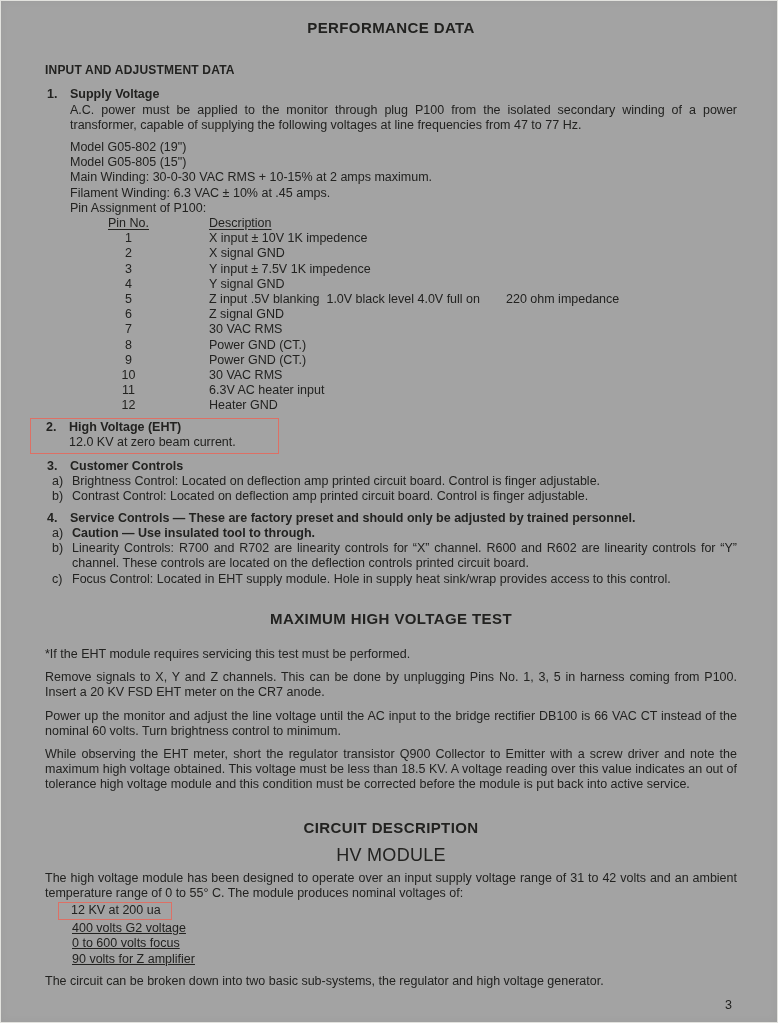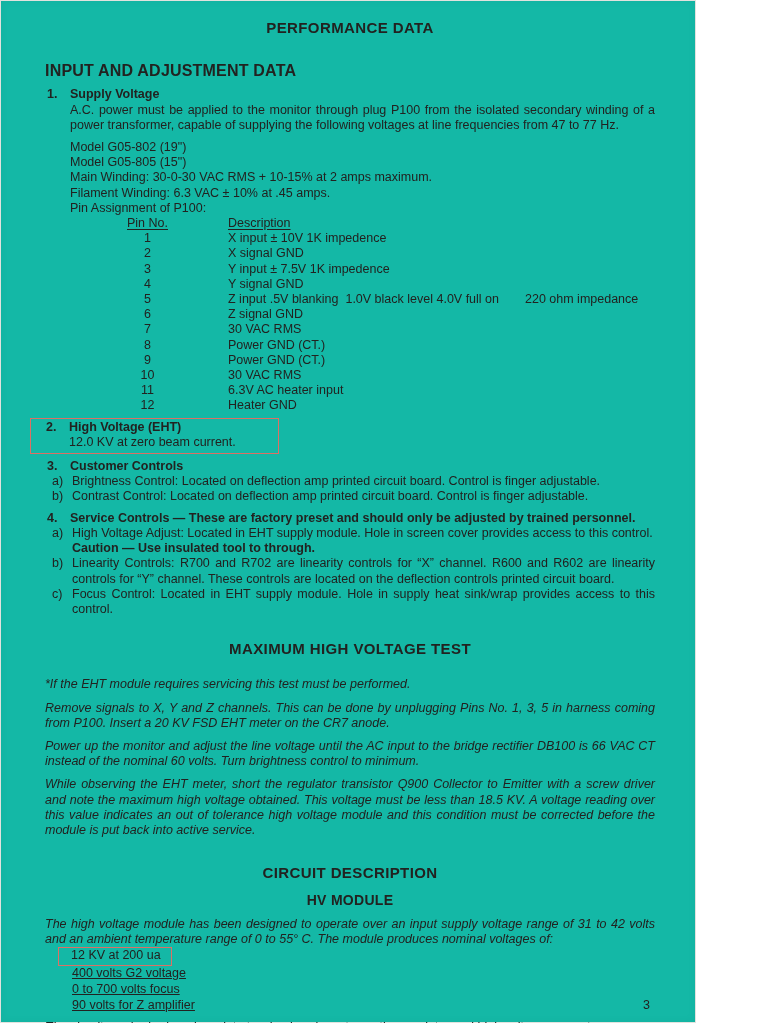--- a/index.html
+++ b/index.html
@@ -1,81 +1,81 @@
 <!DOCTYPE html>
 <html style="--red: #dd7065;"><head>
 <meta charset="utf-8">
 <style>
   :root { --red: #dd7065; --ink: #222220; }
   * { margin: 0; padding: 0; box-sizing: border-box; }
   html, body { background: #ffffff; }
   .page {
     position: relative;
-    width: 696px;
+    width: 778px;
     height: 1023px;
-    background: #14b8a6;
+    background: #a3a3a3;
     color: var(--ink);
     font-family: "Liberation Sans", "DejaVu Sans", sans-serif;
     font-size: 12.5px;
     line-height: 15.2px;
     overflow: hidden;
     box-shadow: inset 0 0 0 1px #e2e2de, inset 0 0 10px rgba(0,0,0,0.05);
   }
   .content { padding: 20px 41px 0 45px; }
 
   .h-center {
     text-align: center;
     font-weight: bold;
     font-size: 15px;
     letter-spacing: .4px;
   }
   .h-sub {
     text-align: center;
-    font-weight: bold;
-    font-size: 14px;
+    font-weight: normal;
+    font-size: 18px;
     letter-spacing: .3px;
     margin-top: 13px;
   }
   .h-left {
     font-weight: bold;
-    font-size: 16px;
+    font-size: 12px;
     letter-spacing: .2px;
     margin-top: 28px;
   }
 
   .bold { font-weight: bold; }
   .just { text-align: justify; }
 
   .num-item { display: flex; margin-top: 6px; }
   .num { width: 23px; flex-shrink: 0; margin-left: 2px; font-weight: bold; }
   .item-body { flex: 1; }
 
   .specs { margin-top: 7px; }
 
-  .pin-table { margin-left: 54px; }
+  .pin-table { margin-left: 35px; }
   .pin-row { display: flex; }
   .pin-num { width: 47px; flex-shrink: 0; text-align: center; }
   .pin-desc { margin-left: 57px; white-space: pre-wrap; }
   .pin-extra { margin-left: 26px; }
   .u { text-decoration: underline; text-underline-offset: 2px; }
 
   .eht-box {
     border: 1.5px solid var(--red);
     margin-top: 4px;
     margin-left: -15px;
     width: 249px;
     padding: 1px 6px 3px 13px;
   }
   .eht-box .num-item { margin-top: 0; }
 
   .sub { display: flex; margin-left: 7px; margin-top: 0; }
   .sub-label { width: 20px; flex-shrink: 0; }
   .sub-text { flex: 1; }
 
-  .para { margin-top: 8px; font-style: italic; }
+  .para { margin-top: 8px; }
   .p-first { margin-top: 21px; }
   .h-test { margin-top: 24px; }
 
   .v-list { margin-left: 27px; text-decoration: underline; }
   .v-line { margin-top: 0.5px; }
   .v-box {
     display: inline-block;
     border: 1.5px solid var(--red);
     margin-left: -14px;
     padding: 0px 10px 1px 12px;
@@ -191,21 +191,20 @@
       <div class="sub-text">Contrast Control: Located on deflection amp printed circuit board. Control is finger adjustable.</div>
     </div>
 
     <div class="num-item" style="margin-top:6px;">
       <span class="num">4.</span>
       <div class="item-body bold">Service Controls — These are factory preset and should only be adjusted by trained personnel.</div>
     </div>
     <div class="sub">
       <span class="sub-label">a)</span>
       <div class="sub-text just">
-        <div>High Voltage Adjust: Located in EHT supply module. Hole in screen cover provides access to this control.</div>
         <div class="bold">Caution — Use insulated tool to through.</div>
       </div>
     </div>
     <div class="sub">
       <span class="sub-label">b)</span>
       <div class="sub-text just">Linearity Controls: R700 and R702 are linearity controls for “X” channel. R600 and R602 are linearity controls for “Y” channel. These controls are located on the deflection controls printed circuit board.</div>
     </div>
     <div class="sub">
       <span class="sub-label">c)</span>
       <div class="sub-text just">Focus Control: Located in EHT supply module. Hole in supply heat sink/wrap provides access to this control.</div>
@@ -218,21 +217,21 @@
     <div class="para just">While observing the EHT meter, short the regulator transistor Q900 Collector to Emitter with a screw driver and note the maximum high voltage obtained. This voltage must be less than 18.5 KV. A voltage reading over this value indicates an out of tolerance high voltage module and this condition must be corrected before the module is put back into active service.</div>
 
     <div class="h-center" style="margin-top:27px;">CIRCUIT DESCRIPTION</div>
     <div class="h-sub">HV MODULE</div>
     <div class="para just">The high voltage module has been designed to operate over an input supply voltage range of 31 to 42 volts and an ambient temperature range of 0 to 55° C. The module produces nominal voltages of:</div>
     <div class="v-list">
       <div class="v-line">
         <span class="v-box">12 KV at 200 ua</span>
       </div>
       <div class="v-line">400 volts G2 voltage</div>
-      <div class="v-line">0 to 700 volts focus</div>
+      <div class="v-line">0 to 600 volts focus</div>
       <div class="v-line">90 volts for Z amplifier</div>
     </div>
     <div class="para" style="margin-top:7px;">The circuit can be broken down into two basic sub-systems, the regulator and high voltage generator.</div>
 
   </div>
 
   <div class="page-num">3</div>
 </div>
 
 </body></html>

